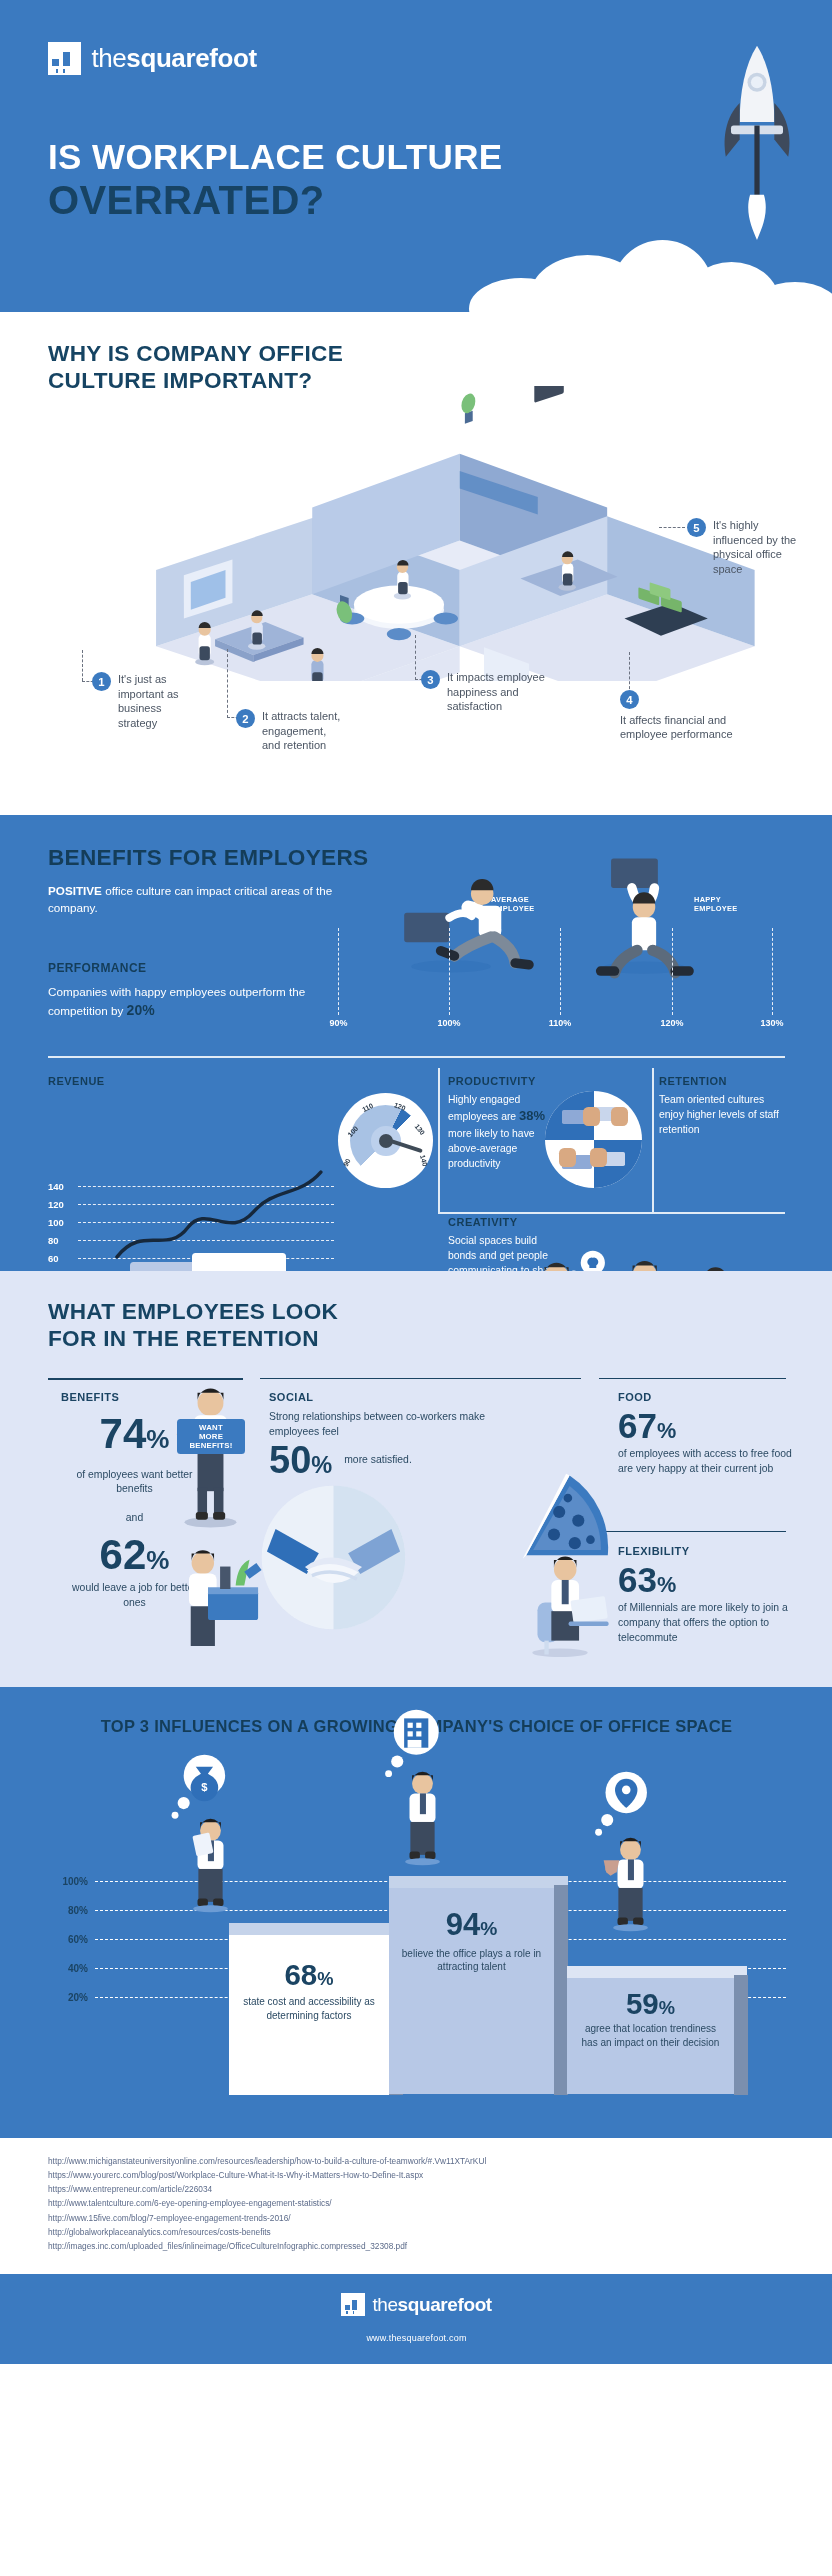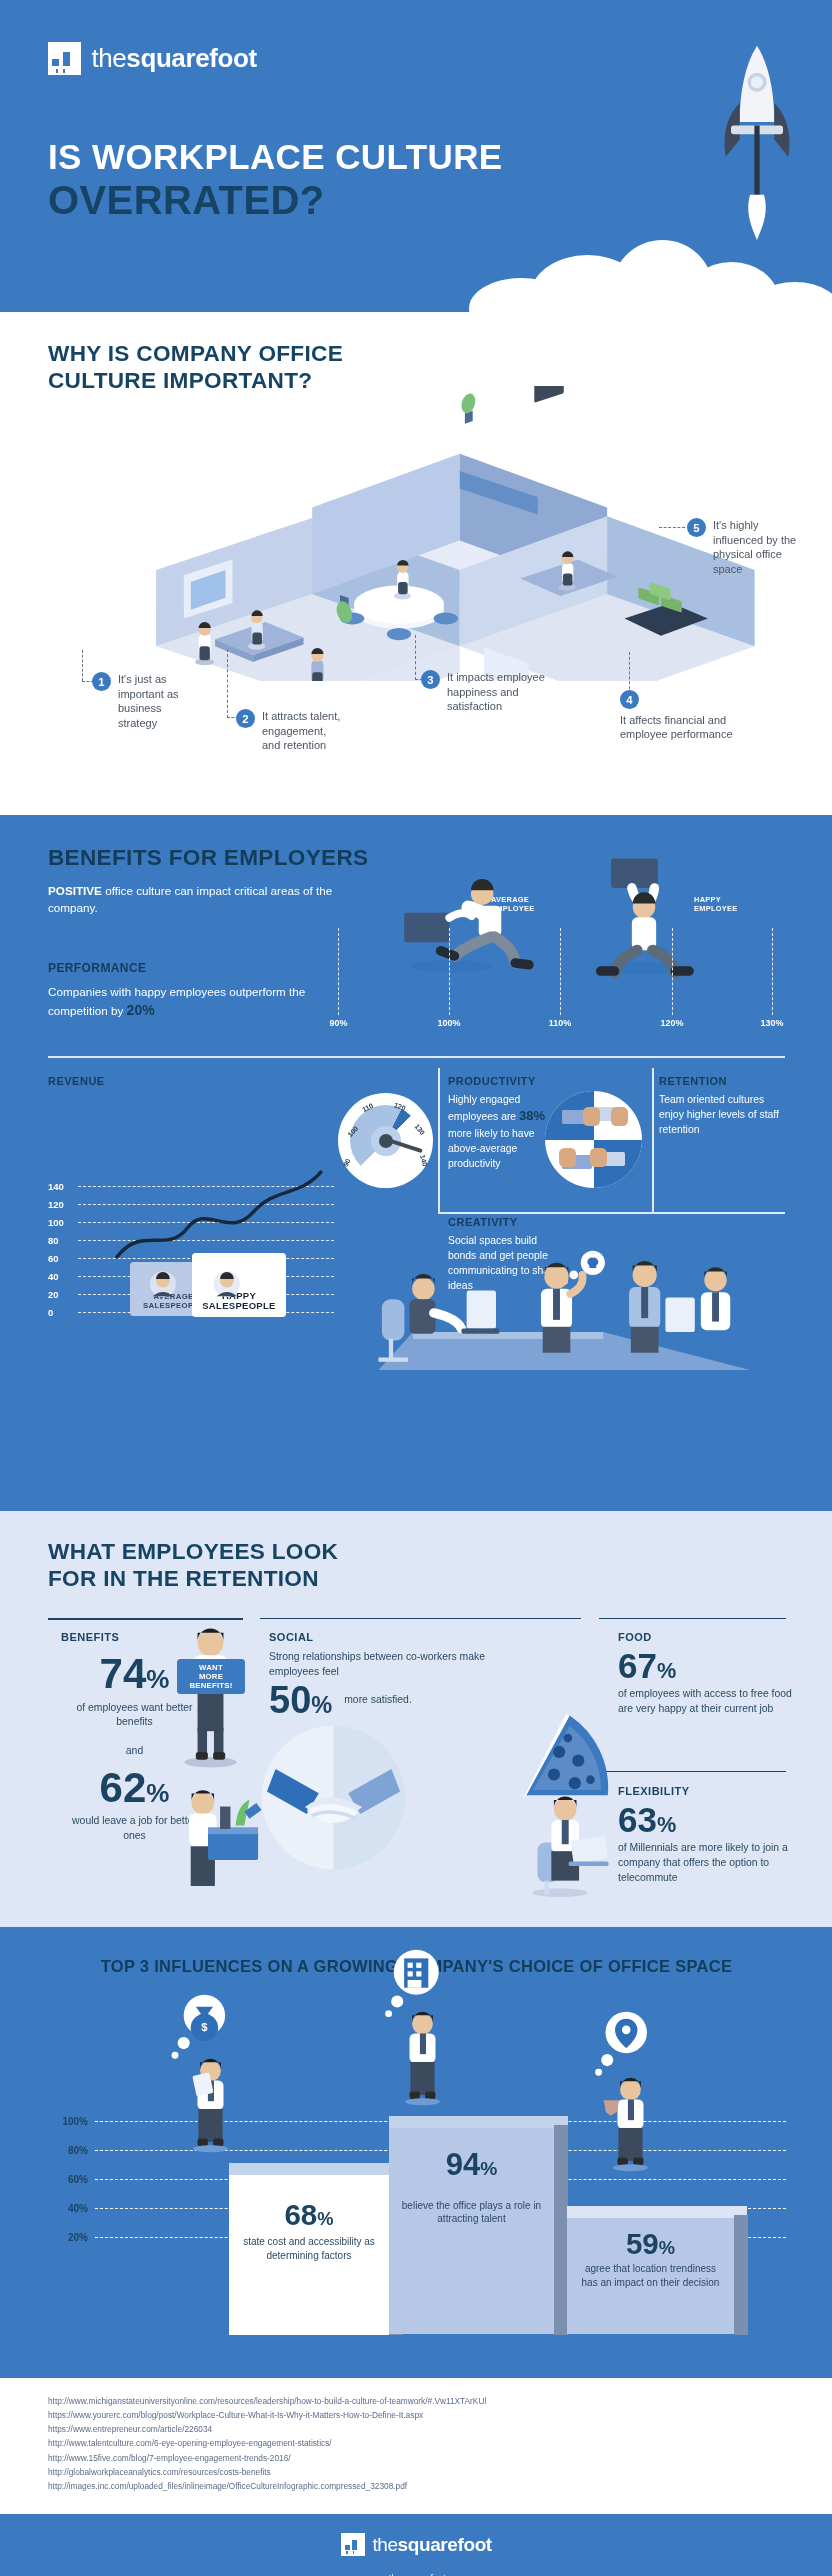--- a/index.html
+++ b/index.html
@@ -66,21 +66,21 @@
   }
   .btxt { font-size:11px; line-height:1.32; color:#4b5563; max-width:130px; }
   .dash-v {
     position:absolute; border-left:1.7px dashed #6b7280; height:33px;
   }
   .dash-h {
     position:absolute; border-top:1.7px dashed #6b7280; width:17.4px;
   }
 
   
-  .s2 { background:#3b7ac0; height:696px; }
+  .s2 { background:#3b7ac0; height:456px; }
   .s2 h2 { position:absolute; left:48px; top:30px; color:#143d59; }
   .s2 .lede { position:absolute; left:48px; top:68px; width:286px;
     font-size:11.7px; line-height:1.45; color:#fff; }
   .s2 .lede b { font-weight:bold; }
 
   .runner-lbl { position:absolute; font-size:7.4px; font-weight:bold; color:#fff;
     letter-spacing:0.3px; line-height:1.25; text-align:left; }
   .perf { position:absolute; left:48px; top:146px; width:295px; }
   .perf h3 { font-size:12px; font-weight:bold; color:#143d59; letter-spacing:0.4px; }
   .perf p { margin-top:7.8px; font-size:11.7px; line-height:1.5; color:#fff; }
@@ -587,21 +587,21 @@
     <div class="rule-n" style="left:48px; top:107px; width:195px;"></div>
     <div class="rule-thin" style="left:260px; top:107px; width:321px;"></div>
     <div class="rule-thin" style="left:599px; top:107px; width:187px;"></div>
     <div class="rule-thin" style="left:599px; top:260px; width:187px;"></div>
 
     <div class="cblk" style="position:absolute; left:61px; top:120px; width:147px; text-align:center;">
       <h3 style="text-align:left;">BENEFITS</h3>
       <div class="pct" style="font-size:42px; margin-top:12px;">
         <span>74</span><span class="u">%</span>
       </div>
-      <p style="margin-top:7px;">of employees want better benefits</p>
+      <p style="margin-top:14px;">of employees want better benefits</p>
       <p style="margin-top:14px;">and</p>
       <div class="pct" style="font-size:42px; margin-top:10.4px;">
         <span>62</span><span class="u">%</span>
       </div>
       <p style="margin-top:7px;">would leave a job for better ones</p>
     </div>
 
     <div class="sign-person" style="left:163px; top:113px; width:95px; height:147px;">
       <svg viewBox="0 0 110 170" style="width:95px;height:147px;">
         <ellipse cx="55" cy="160" rx="30" ry="6" fill="#b9c4da"></ellipse>
@@ -798,21 +798,21 @@
     </div>
 
     <div class="podium" style="left:389px; top:189px; width:179px; height:219px;">
       <div class="top" style="left:0; top:0; width:179px; height:12px; background:#c5d3ea;"></div>
       <div class="face" style="left:0; top:12px; width:165px; height:206px; background:#b7c8e6;"></div>
       <div class="side" style="left:165px; top:8.7px; width:14px; height:210px; background:#7b8fae;"></div>
       <div style="position:absolute; left:0; top:35px; width:165px; text-align:center;">
         <div class="pd-pct" style="font-size:31px;">
           <span>94</span><span class="u">%</span>
         </div>
-        <div class="pd-txt" style="margin-top:19px; padding:0 12px;">believe the office plays a role in attracting talent</div>
+        <div class="pd-txt" style="margin-top:7px; padding:0 12px;">believe the office plays a role in attracting talent</div>
       </div>
     </div>
 
     <div class="podium" style="left:567px; top:279px; width:180px; height:128px;">
       <div class="top" style="left:0; top:0; width:180px; height:12px; background:#dde5f4;"></div>
       <div class="face" style="left:0; top:12px; width:167px; height:116px; background:#b7c8e6;"></div>
       <div class="side" style="left:167px; top:8.7px; width:14px; height:120px; background:#7b8fae;"></div>
       <div style="position:absolute; left:0; top:24px; width:167px; text-align:center;">
         <div class="pd-pct" style="font-size:29.5px;">
           <span>59</span><span class="u">%</span>

